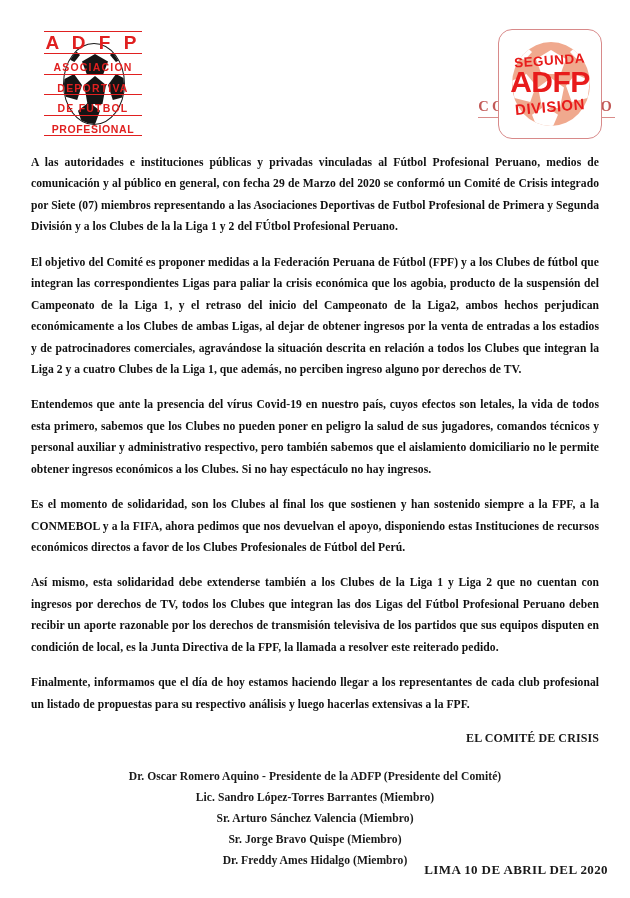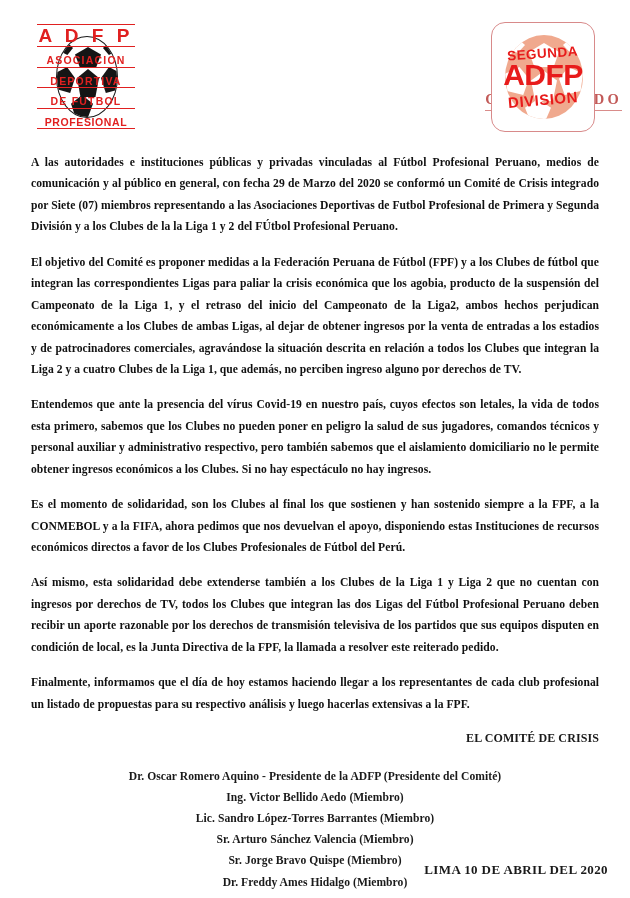--- a/index.html
+++ b/index.html
@@ -14,21 +14,21 @@
     font-family: "Liberation Serif", "DejaVu Serif", serif;
     color: #1a1a1a;
     overflow: hidden;
     position: relative;
   }
 
   .page {
     position: relative;
     width: 630px;
     height: 898px;
-    padding: 8px;
+    padding: 15px;
   }
 
   
   .header {
     position: relative;
     height: 136px;
   }
 
   
   .logo-left {
@@ -299,21 +299,20 @@
     <p class="para">El objetivo del Comité es proponer medidas a la Federación Peruana de Fútbol (FPF) y a los Clubes de fútbol que integran las correspondientes Ligas para paliar la crisis económica que los agobia, producto de la suspensión del Campeonato de la Liga 1, y el retraso del inicio del Campeonato de la Liga2, ambos hechos perjudican económicamente a los Clubes de ambas Ligas, al dejar de obtener ingresos por la venta de entradas a los estadios y de patrocinadores comerciales, agravándose la situación descrita en relación a todos los Clubes que integran la Liga 2 y a cuatro Clubes de la Liga 1, que además, no perciben ingreso alguno por derechos de TV.</p>
     <p class="para">Entendemos que ante la presencia del vírus Covid-19 en nuestro país, cuyos efectos son letales, la vida de todos esta primero, sabemos que los Clubes no pueden poner en peligro la salud de sus jugadores, comandos técnicos y personal auxiliar y administrativo respectivo, pero también sabemos que el aislamiento domiciliario no le permite obtener ingresos económicos a los Clubes. Si no hay espectáculo no hay ingresos.</p>
     <p class="para">Es el momento de solidaridad, son los Clubes al final los que sostienen y han sostenido siempre a la FPF, a la CONMEBOL y a la FIFA, ahora pedimos que nos devuelvan el apoyo, disponiendo estas Instituciones de recursos económicos directos a favor de los Clubes Profesionales de Fútbol del Perú.</p>
     <p class="para">Así mismo, esta solidaridad debe extenderse también a los Clubes de la Liga 1 y Liga 2 que no cuentan con ingresos por derechos de TV, todos los Clubes que integran las dos Ligas del Fútbol Profesional Peruano deben recibir un aporte razonable por los derechos de transmisión televisiva de los partidos que sus equipos disputen en condición de local, es la Junta Directiva de la FPF, la llamada a resolver este reiterado pedido.</p>
     <p class="para">Finalmente, informamos que el día de hoy estamos haciendo llegar a los representantes de cada club profesional un listado de propuestas para su respectivo análisis y luego hacerlas extensivas a la FPF.</p>
 
     <div class="signoff">EL COMITÉ DE CRISIS</div>
 
     <ul class="members">
       <li>Dr. Oscar Romero Aquino - Presidente de la ADFP (Presidente del Comité)</li>
-      <li>Ing. Victor Bellido Aedo (Miembro)</li>
       <li>Lic. Sandro López-Torres Barrantes (Miembro)</li>
       <li>Sr. Arturo Sánchez Valencia (Miembro)</li>
       <li>Sr. Jorge Bravo Quispe (Miembro)</li>
       <li>Dr. Freddy Ames Hidalgo (Miembro)</li>
     </ul>
   </div>
 
   <div class="dateline">LIMA 10 DE ABRIL DEL 2020</div>
 
 </div>

